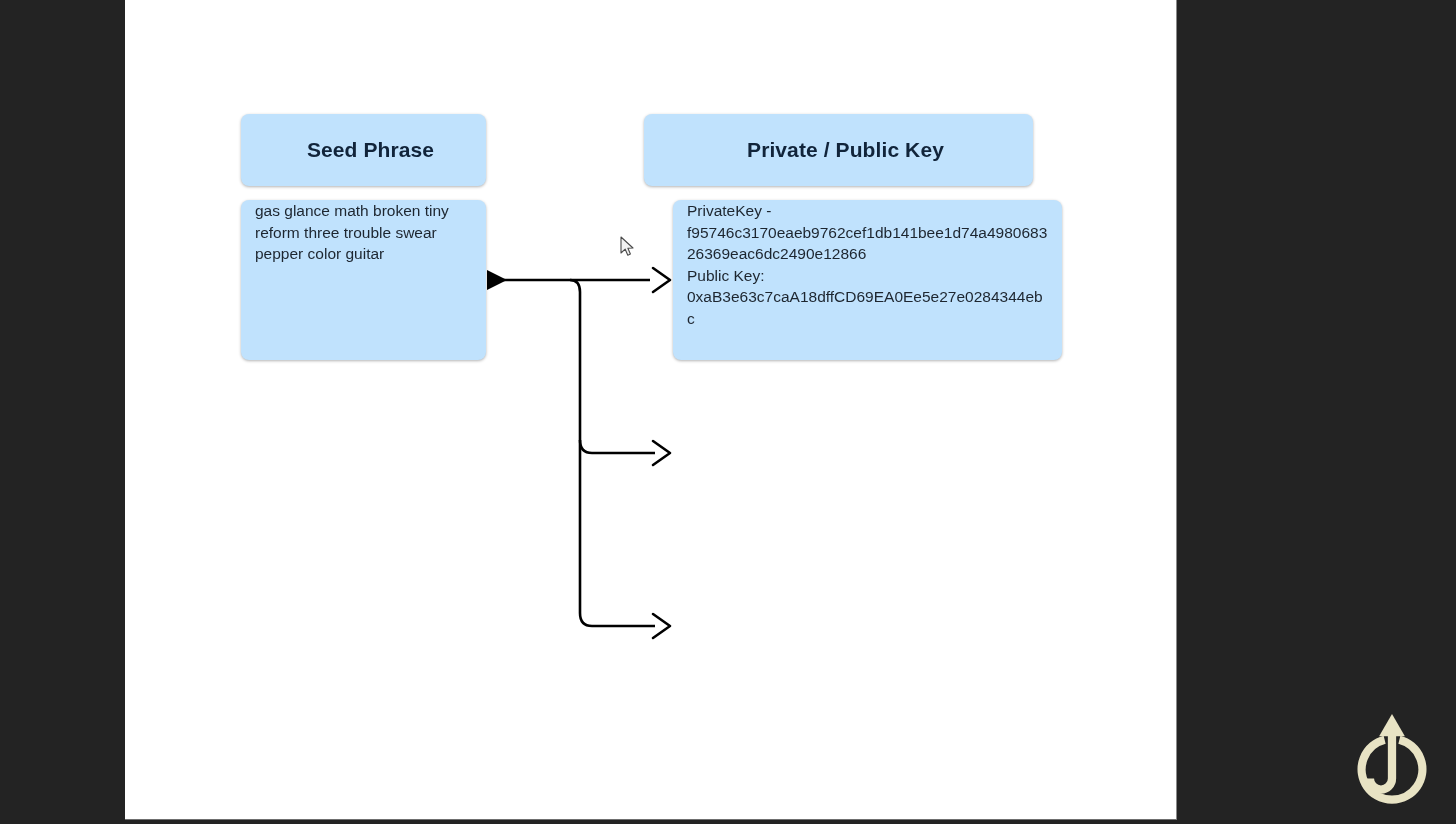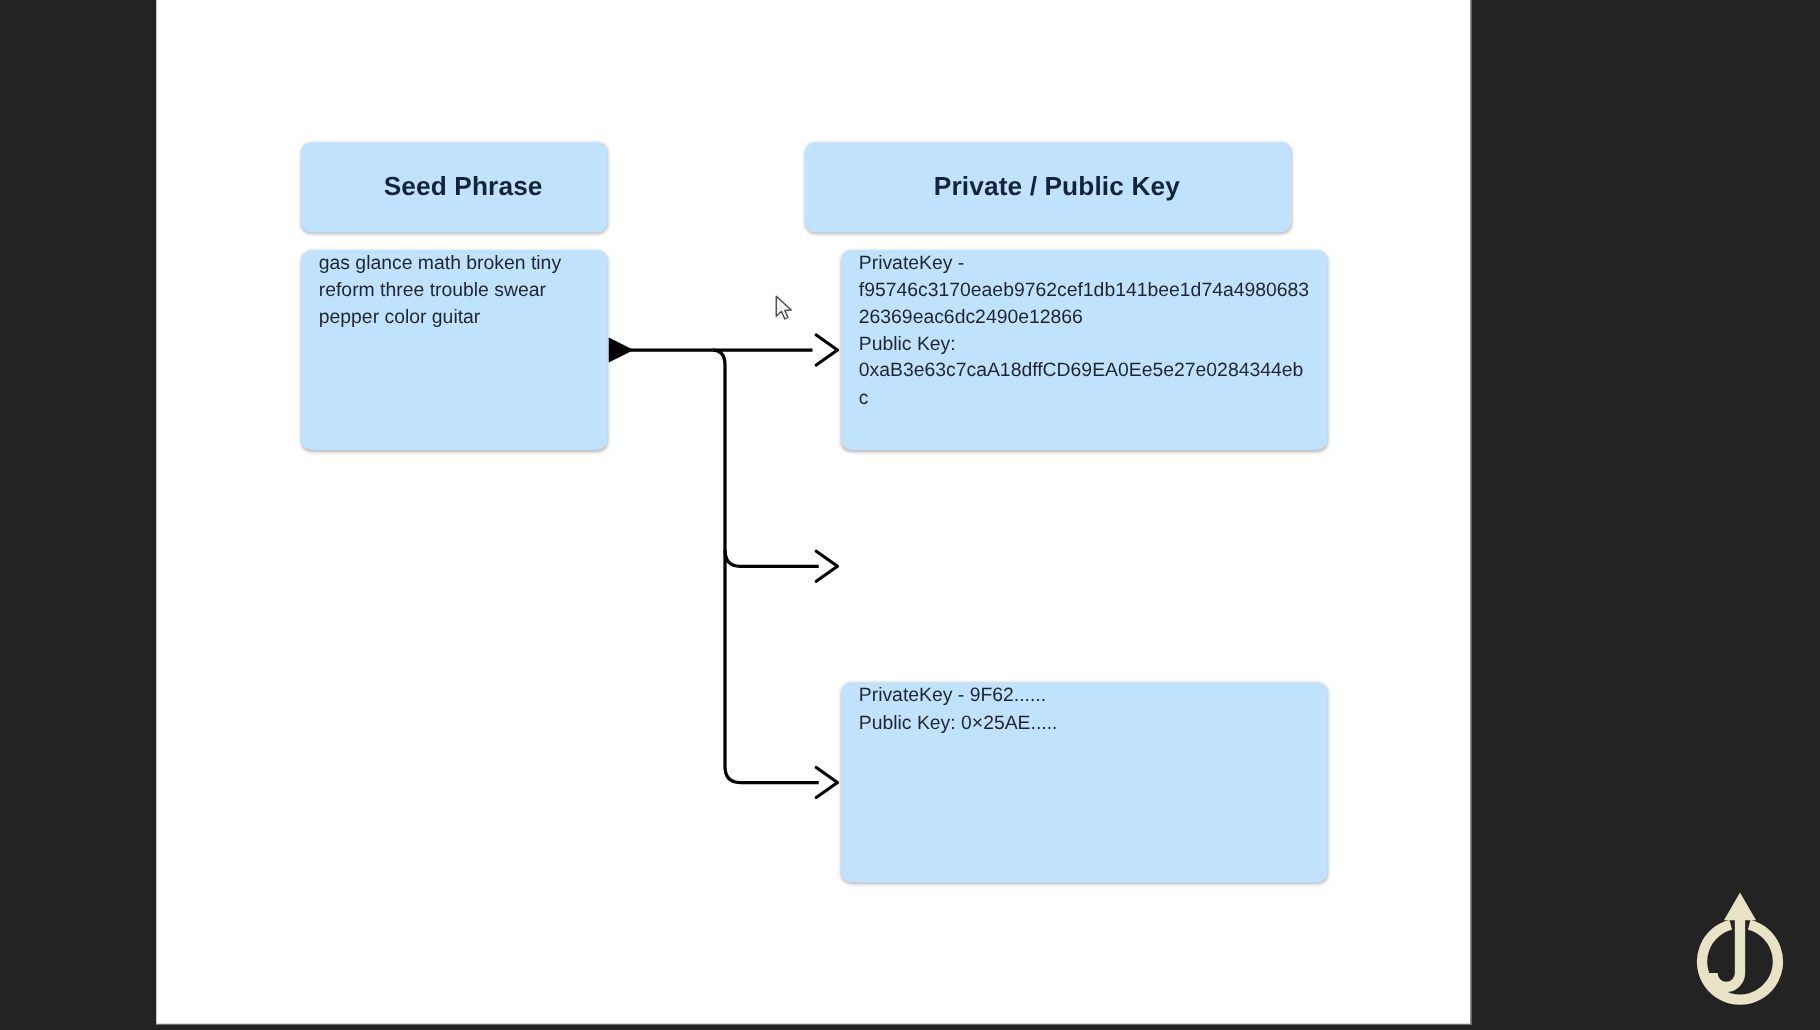--- a/index.html
+++ b/index.html
@@ -151,24 +151,20 @@
 
     <div class="node" id="key-card-1">
       <span class="node-body mono-wrap">PrivateKey -
 f95746c3170eaeb9762cef1db141bee1d74a4980683
 26369eac6dc2490e12866
 Public Key:
 0xaB3e63c7caA18dffCD69EA0Ee5e27e0284344ebc</span>
     </div>
 
 
-    <div class="node" id="key-card-3">
-      <span class="node-body">PrivateKey - 9F62......
-Public Key: 0×25AE.....</span>
-    </div>
 
   </div>
 
   <svg id="cursor" viewBox="0 0 16 22" xmlns="http://www.w3.org/2000/svg">
     <path d="M2 1 L2 17 L6.2 13.2 L8.8 19.2 L11.4 18.0 L8.9 12.3 L14 12.0 Z" fill="#f2f2f2" stroke="#4a4a4a" stroke-width="1.1" stroke-linejoin="round"></path>
   </svg>
 
   <svg id="brand-logo" viewBox="0 0 100 106" xmlns="http://www.w3.org/2000/svg">
 
     <path d="M 58 30 A 33 33 0 1 1 42 30" fill="none" stroke="#e8e3c4" stroke-width="9" stroke-linecap="butt"></path>

